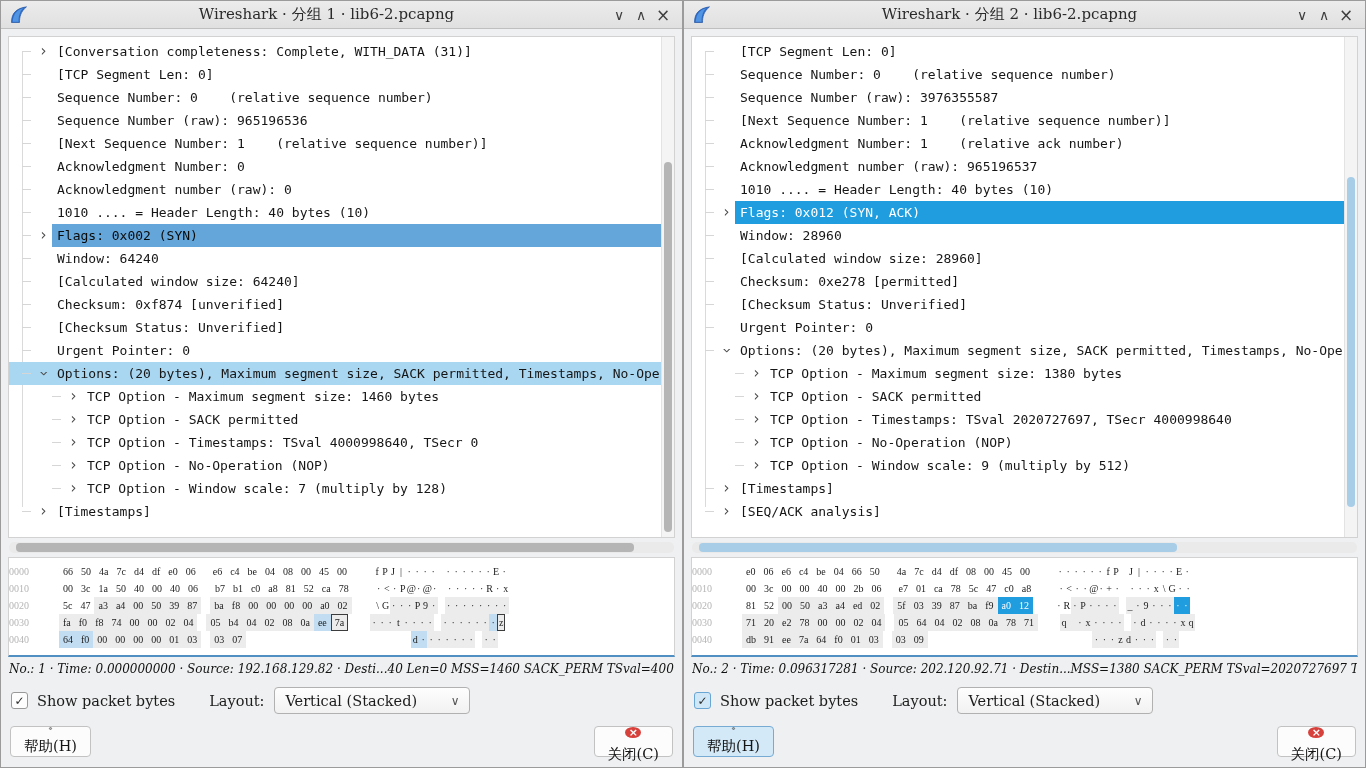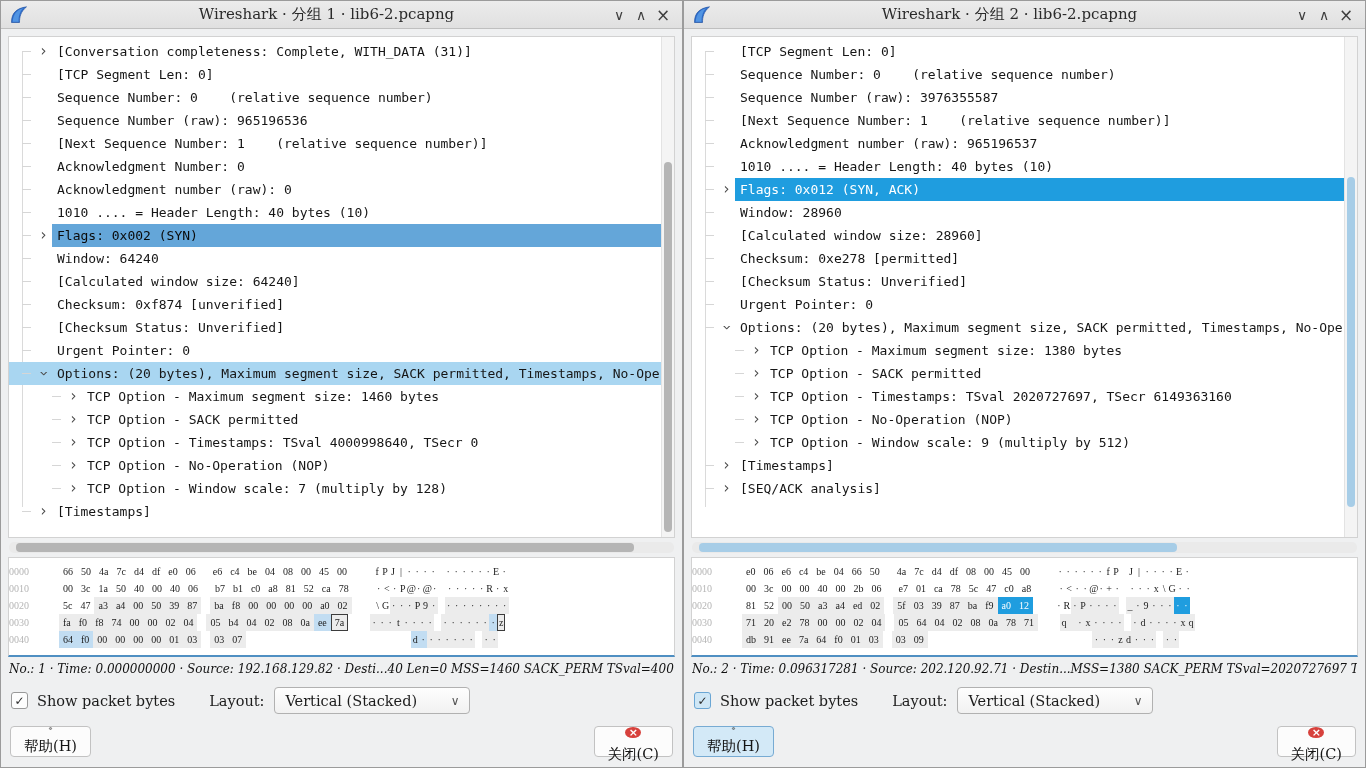--- a/index.html
+++ b/index.html
@@ -215,32 +215,33 @@
       </span>
     </div>
     <div class="content">
       <div class="tree-pane">
         <div class="tree-rows">
           <div class="guide"></div>
         <div class="trow" data-depth="1"><span class="twisty hidden">›</span><span class="tlabel">[TCP Segment Len: 0]</span></div>
             <div class="trow" data-depth="1"><span class="twisty hidden">›</span><span class="tlabel">Sequence Number: 0    (relative sequence number)</span></div>
             <div class="trow" data-depth="1"><span class="twisty hidden">›</span><span class="tlabel">Sequence Number (raw): 3976355587</span></div>
             <div class="trow" data-depth="1"><span class="twisty hidden">›</span><span class="tlabel">[Next Sequence Number: 1    (relative sequence number)]</span></div>
+            <div class="trow" data-depth="1"><span class="twisty hidden">›</span><span class="tlabel">Acknowledgment Number: 1    (relative ack number)</span></div>
             <div class="trow" data-depth="1"><span class="twisty hidden">›</span><span class="tlabel">Acknowledgment number (raw): 965196537</span></div>
             <div class="trow" data-depth="1"><span class="twisty hidden">›</span><span class="tlabel">1010 .... = Header Length: 40 bytes (10)</span></div>
             <div class="trow sel-active" data-depth="1"><span class="twisty">›</span><span class="tlabel">Flags: 0x012 (SYN, ACK)</span></div>
             <div class="trow" data-depth="1"><span class="twisty hidden">›</span><span class="tlabel">Window: 28960</span></div>
             <div class="trow" data-depth="1"><span class="twisty hidden">›</span><span class="tlabel">[Calculated window size: 28960]</span></div>
             <div class="trow" data-depth="1"><span class="twisty hidden">›</span><span class="tlabel">Checksum: 0xe278 [permitted]</span></div>
             <div class="trow" data-depth="1"><span class="twisty hidden">›</span><span class="tlabel">[Checksum Status: Unverified]</span></div>
             <div class="trow" data-depth="1"><span class="twisty hidden">›</span><span class="tlabel">Urgent Pointer: 0</span></div>
             <div class="trow" data-depth="1"><span class="twisty expanded">›</span><span class="tlabel">Options: (20 bytes), Maximum segment size, SACK permitted, Timestamps, No-Ope</span></div>
             <div class="trow" data-depth="2"><span class="twisty">›</span><span class="tlabel">TCP Option - Maximum segment size: 1380 bytes</span></div>
             <div class="trow" data-depth="2"><span class="twisty">›</span><span class="tlabel">TCP Option - SACK permitted</span></div>
-            <div class="trow" data-depth="2"><span class="twisty">›</span><span class="tlabel">TCP Option - Timestamps: TSval 2020727697, TSecr 6149363160</span></div>
+            <div class="trow" data-depth="2"><span class="twisty">›</span><span class="tlabel">TCP Option - Timestamps: TSval 2020727697, TSecr 4000998640</span></div>
             <div class="trow" data-depth="2"><span class="twisty">›</span><span class="tlabel">TCP Option - No-Operation (NOP)</span></div>
             <div class="trow" data-depth="2"><span class="twisty">›</span><span class="tlabel">TCP Option - Window scale: 9 (multiply by 512)</span></div>
             <div class="trow" data-depth="1"><span class="twisty">›</span><span class="tlabel">[Timestamps]</span></div>
             <div class="trow" data-depth="1"><span class="twisty">›</span><span class="tlabel">[SEQ/ACK analysis]</span></div>
           </div>
         <div class="vscroll">
           <div class="vthumb" style="top: 28%; height: 66%;"></div>
         </div>
       </div>
       <div class="hscroll">

